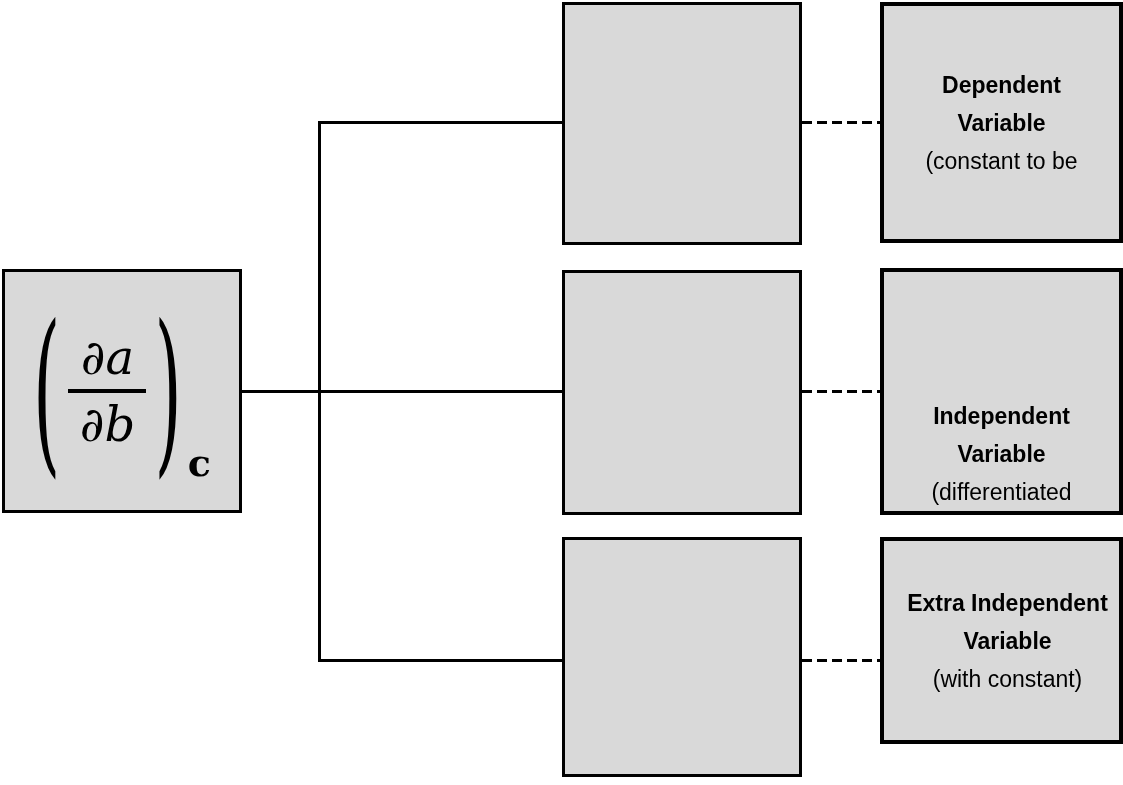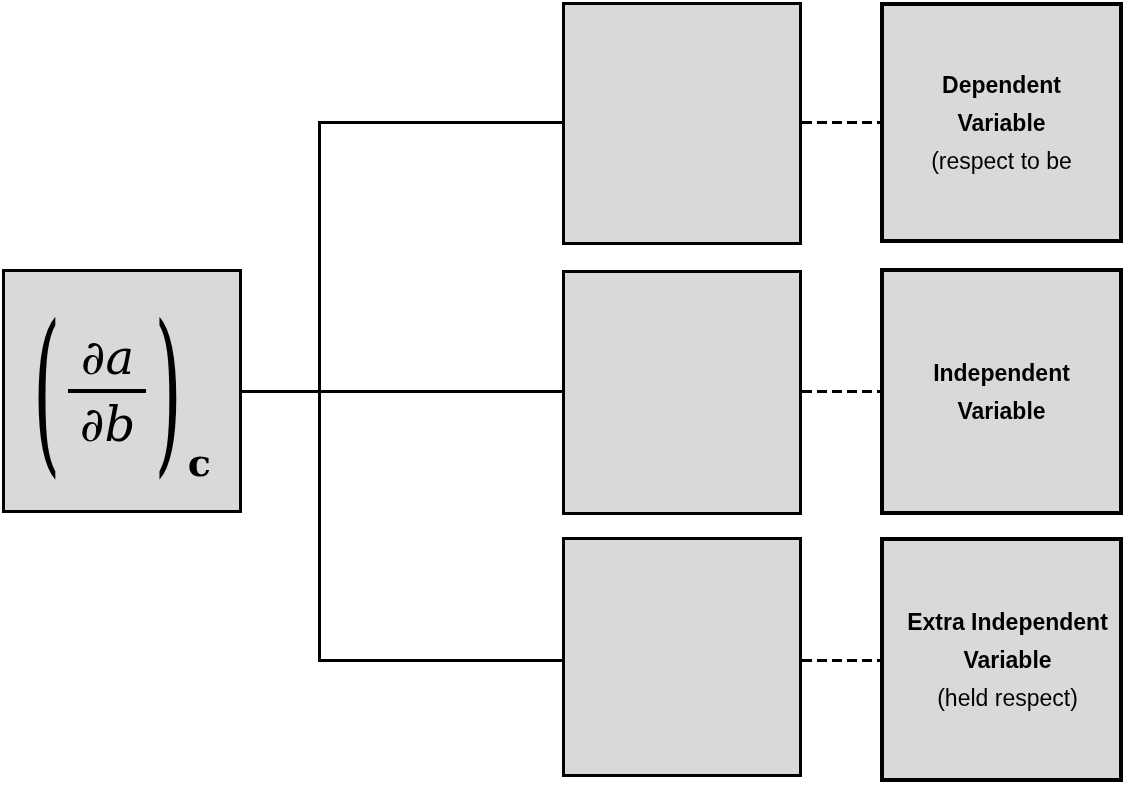--- a/index.html
+++ b/index.html
@@ -81,22 +81,22 @@
     left: 880px;
     width: 243px;
     border-width: 4px;
     display: flex;
     flex-direction: column;
     align-items: center;
     justify-content: center;
     text-align: center;
   }
   .label-box-1 { top: 2px;   height: 241px; }
-  .label-box-2 { top: 268px; height: 247px; }
-  .label-box-3 { top: 537px; height: 245px; padding-left: 12px; }
+  .label-box-2 { top: 268px; height: 247px; justify-content: flex-end; }
+  .label-box-3 { top: 537px; height: 207px; padding-left: 12px; }
   .line-text {
     font-size: 23px;
     line-height: 38px;
     white-space: nowrap;
   }
   .line-text.bold { font-weight: bold; }
   
   .conn {
     position: absolute;
     background: #000000;
@@ -145,27 +145,28 @@
   <div class="box mid-box mid-box-2"></div>
   <div class="box mid-box mid-box-3"></div>
 
   <div class="dash dash-1"></div>
   <div class="dash dash-2"></div>
   <div class="dash dash-3"></div>
 
   <div class="box label-box label-box-1">
     <div class="line-text bold">Dependent</div>
     <div class="line-text bold">Variable</div>
-    <div class="line-text">(respect to be</div>
+    <div class="line-text">(constant to be</div>
   </div>
 
   <div class="box label-box label-box-2">
     <div class="line-text bold">Independent</div>
     <div class="line-text bold">Variable</div>
+    <div class="line-text">(differentiated</div>
   </div>
 
   <div class="box label-box label-box-3">
     <div class="line-text bold">Extra Independent</div>
     <div class="line-text bold">Variable</div>
-    <div class="line-text">(held respect)</div>
+    <div class="line-text">(with constant)</div>
   </div>
 
 </div>
 
 </body></html>

